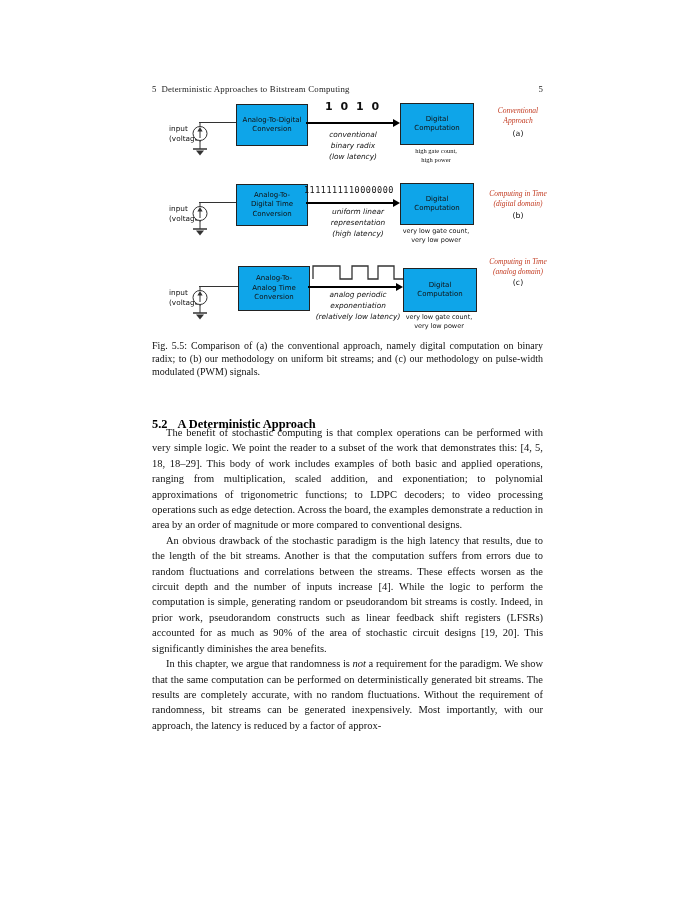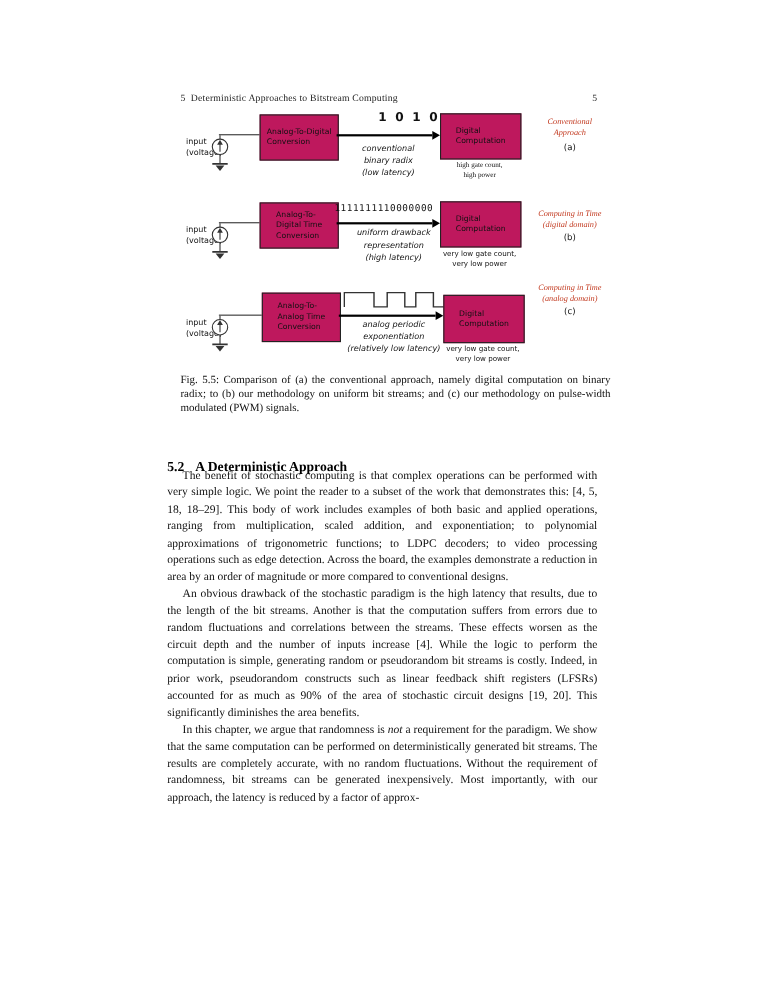--- a/index.html
+++ b/index.html
@@ -8,45 +8,45 @@
     width:695px;height:899px;background:#ffffff;position:relative;
     font-family:"Liberation Serif", serif;color:#1a1a1a;overflow:hidden;
   }
   .abs{position:absolute;}
   
   .runhead{font-size:8.8px;color:#222;letter-spacing:.2px;}
   
   .dtext{font-family:"DejaVu Sans", sans-serif;color:#111;}
   .pre{white-space:pre-line;}
   .dbox{
-    border:1px solid #222;background:#be185d;display:flex;align-items:center;justify-content:center;
-    font-family:"DejaVu Sans", sans-serif;font-size:7px;line-height:9.5px;color:#111;
+    border:1px solid #222;background:#0ea5e9;display:flex;align-items:center;justify-content:center;
+    text-align:center;font-family:"DejaVu Sans", sans-serif;font-size:7px;line-height:9.5px;color:#111;
   }
   .input-label{font-size:7.3px;line-height:9.8px;margin-left:17px;}
-  .sig-bold{font-size:11px;font-weight:bold;letter-spacing:2px;text-align:right;}
+  .sig-bold{font-size:11px;font-weight:bold;letter-spacing:2px;text-align:center;}
   .sig-bits{font-family:"DejaVu Sans Mono", monospace;font-size:8.5px;letter-spacing:.5px;}
   .sig-note{font-style:italic;font-size:7.4px;line-height:10.8px;text-align:center;}
   .comp-note{font-size:6.5px;line-height:8.6px;text-align:center;}
   .side-label{font-style:italic;font-size:7.5px;line-height:10px;text-align:center;color:var(--accent,#c23a20);}
   .side-tag{font-size:7.8px;text-align:center;color:#111;}
   .arrow-line{background:#000;height:2px;}
   .arrow-head{width:0;height:0;border-top:4px solid transparent;border-bottom:4px solid transparent;border-left:7px solid #000;}
   .wire{background:#333;height:1px;}
   
   .caption{font-size:10px;line-height:13px;text-align:justify;color:#111;}
   .heading{font-size:12.4px;font-weight:bold;color:#000;}
   .heading .num{margin-right:10px;}
   .bodytext{font-size:10.5px;line-height:15.4px;text-align:justify;color:#111;}
   .bodytext p{margin:0;text-indent:14px;}
   .bodytext em{}
 </style>
 </head>
 <body>
 
-<div class="abs runhead" style="left:152px;top:84px;margin-left:12px;">
+<div class="abs runhead" style="left:152px;top:84px;">
   <span>5</span>&nbsp;&nbsp;<span>Deterministic Approaches to Bitstream Computing</span>
 </div>
 <div class="abs runhead" style="left:523px;top:84px;width:20px;text-align:right;">5</div>
 
 <div class="abs" style="left:0;top:0;">
   <div class="abs dtext input-label pre" style="left:152px;top:124px;">input
 (voltage)</div>
   <svg class="abs" style="left:185px;top:116px;" width="30" height="48" viewBox="0 0 30 48">
     <line x1="15" y1="7" x2="15" y2="10.5" stroke="#333" stroke-width="1"></line>
     <circle cx="15" cy="17.5" r="7" fill="#fff" stroke="#333" stroke-width="1"></circle>
@@ -86,21 +86,21 @@
     <line x1="8" y1="33" x2="22" y2="33" stroke="#333" stroke-width="1.5"></line>
     <polygon points="11,34.5 19,34.5 15,39.5" fill="#333"></polygon>
   </svg>
   <div class="abs wire" style="left:199px;top:202px;width:37px;"></div>
   <div class="abs dbox pre" style="left:236px;top:184px;width:70px;height:40px;">Analog-To-
 Digital Time
 Conversion</div>
   <div class="abs dtext sig-bits" style="left:304px;top:185px;">1111111110000000</div>
   <div class="abs arrow-line" style="left:306px;top:202px;width:87px;"></div>
   <div class="abs arrow-head" style="left:393px;top:199px;"></div>
-  <div class="abs dtext sig-note pre" style="left:303px;top:207px;width:110px;">uniform drawback
+  <div class="abs dtext sig-note pre" style="left:303px;top:207px;width:110px;">uniform linear
 representation
 (high latency)</div>
   <div class="abs dbox pre" style="left:400px;top:183px;width:72px;height:40px;">Digital
 Computation</div>
   <div class="abs dtext comp-note pre" style="left:394px;top:227px;width:84px;">very low gate count,
 very low power</div>
   <div class="abs side-label pre" style="left:478px;top:189px;width:80px;">Computing in Time
 (digital domain)</div>
   <div class="abs dtext side-tag" style="left:478px;top:211px;width:80px;">(b)</div>
 </div>
@@ -131,21 +131,21 @@
 (relatively low latency)</div>
   <div class="abs dbox pre" style="left:403px;top:268px;width:72px;height:42px;">Digital
 Computation</div>
   <div class="abs dtext comp-note pre" style="left:397px;top:313px;width:84px;">very low gate count,
 very low power</div>
   <div class="abs side-label pre" style="left:478px;top:257px;width:80px;">Computing in Time
 (analog domain)</div>
   <div class="abs dtext side-tag" style="left:478px;top:278px;width:80px;">(c)</div>
 </div>
 
-<div class="abs caption" style="left:164px;top:339px;width:391px;">Fig. 5.5: Comparison of (a) the conventional approach, namely digital computation on binary radix; to (b) our methodology on uniform bit streams; and (c) our methodology on pulse-width modulated (PWM) signals.</div>
+<div class="abs caption" style="left:152px;top:339px;width:391px;">Fig. 5.5: Comparison of (a) the conventional approach, namely digital computation on binary radix; to (b) our methodology on uniform bit streams; and (c) our methodology on pulse-width modulated (PWM) signals.</div>
 
 <div class="abs heading" style="left:152px;top:417px;">
   <span class="num">5.2</span><span>A Deterministic Approach</span>
 </div>
 
 <div class="abs bodytext" style="left:152px;top:425px;width:391px;">
   <p>The benefit of stochastic computing is that complex operations can be performed with very simple logic. We point the reader to a subset of the work that demonstrates this: [4, 5, 18, 18–29]. This body of work includes examples of both basic and applied operations, ranging from multiplication, scaled addition, and exponentiation; to polynomial approximations of trigonometric functions; to LDPC decoders; to video processing operations such as edge detection. Across the board, the examples demonstrate a reduction in area by an order of magnitude or more compared to conventional designs.</p>
   <p>An obvious drawback of the stochastic paradigm is the high latency that results, due to the length of the bit streams. Another is that the computation suffers from errors due to random fluctuations and correlations between the streams. These effects worsen as the circuit depth and the number of inputs increase [4]. While the logic to perform the computation is simple, generating random or pseudorandom bit streams is costly. Indeed, in prior work, pseudorandom constructs such as linear feedback shift registers (LFSRs) accounted for as much as 90% of the area of stochastic circuit designs [19, 20]. This significantly diminishes the area benefits.</p>
   <p><span>In this chapter, we argue that randomness is </span><em>not</em><span> a requirement for the paradigm. We show that the same computation can be performed on deterministically generated bit streams. The results are completely accurate, with no random fluctuations. Without the requirement of randomness, bit streams can be generated inexpensively. Most importantly, with our approach, the latency is reduced by a factor of approx-</span></p>
 </div>

